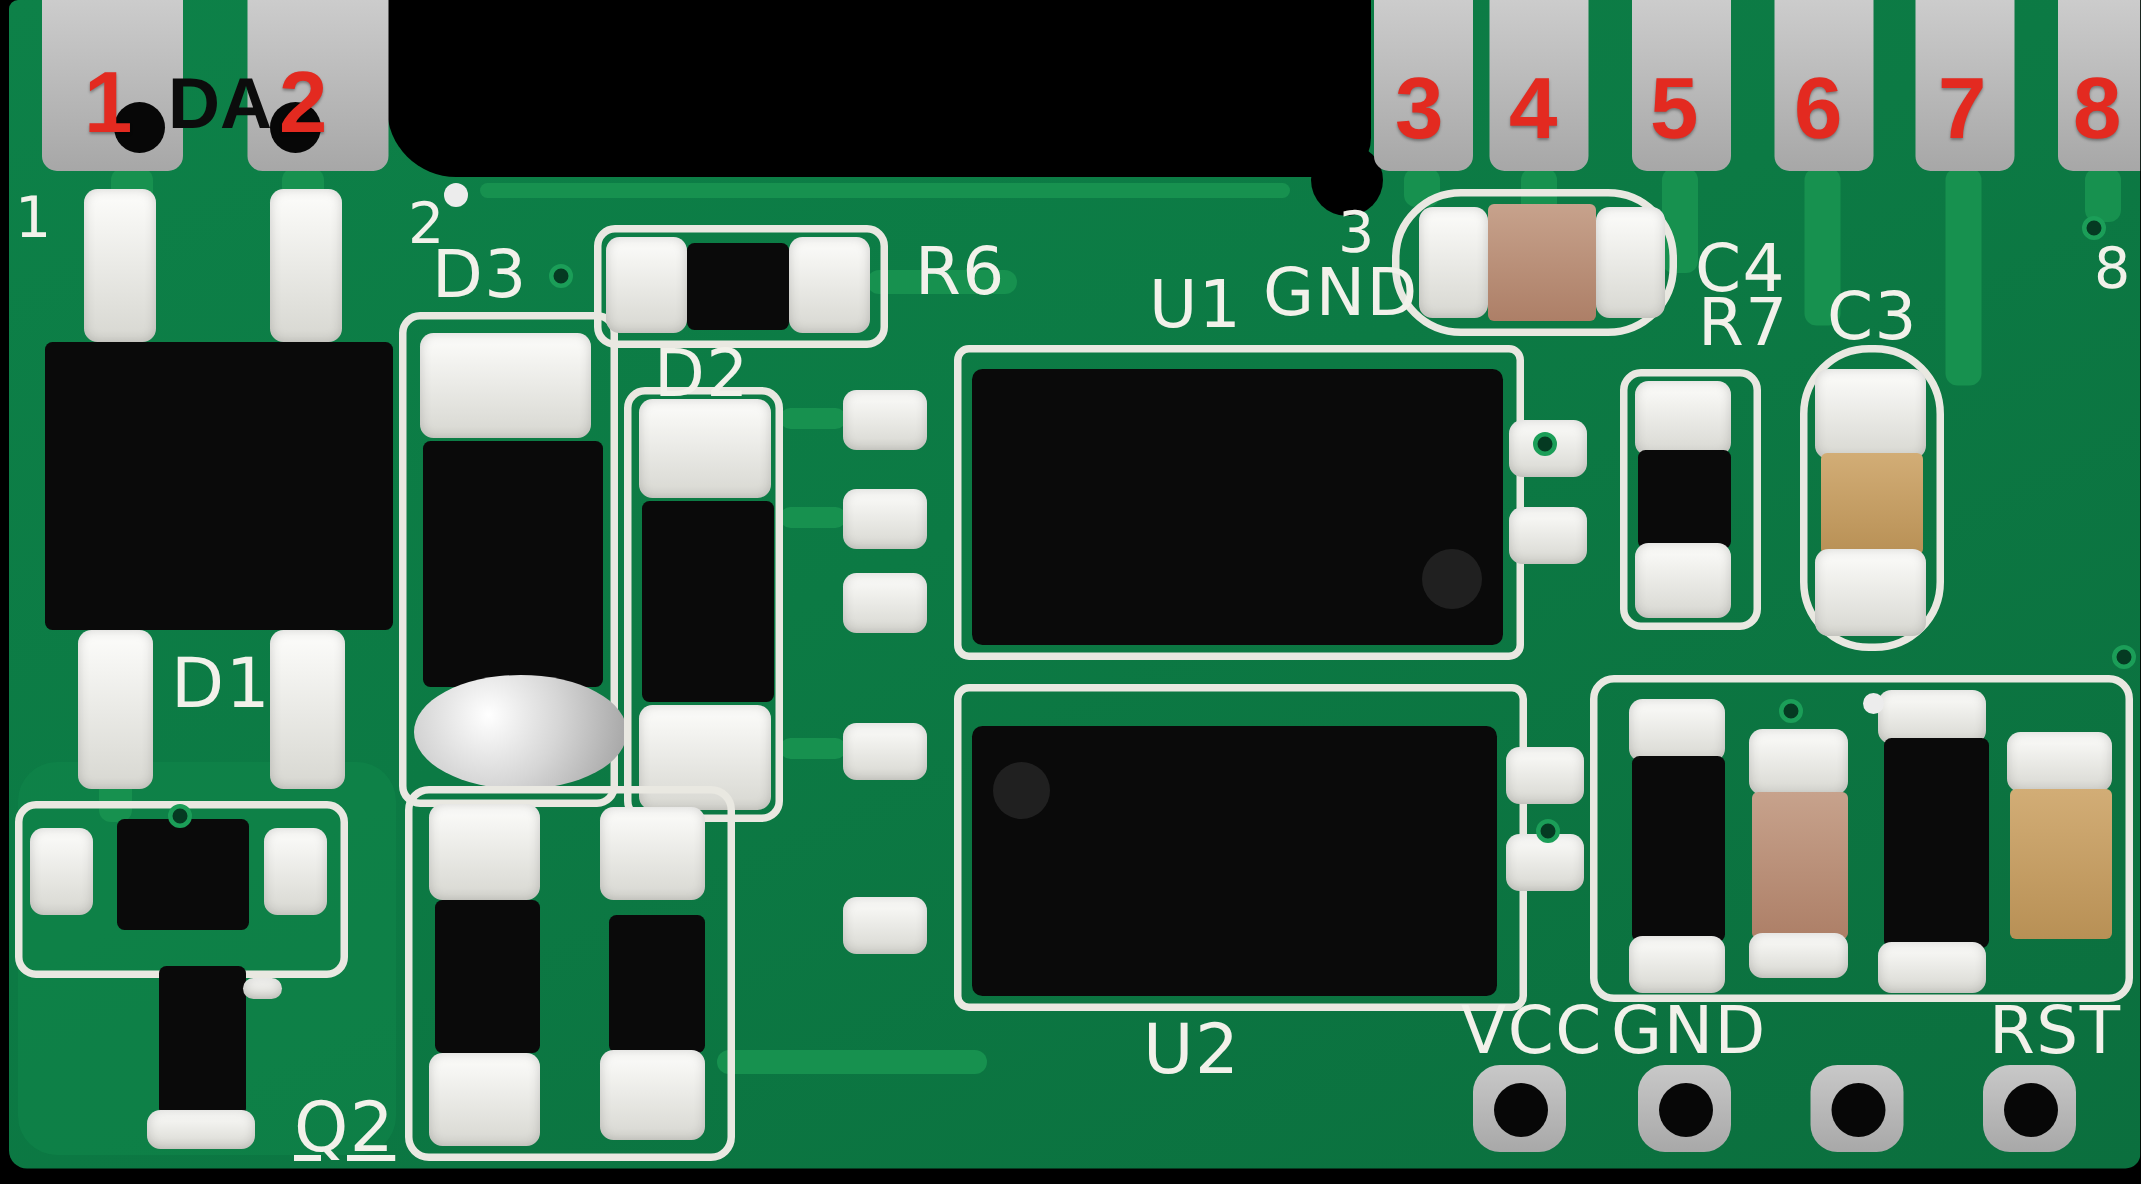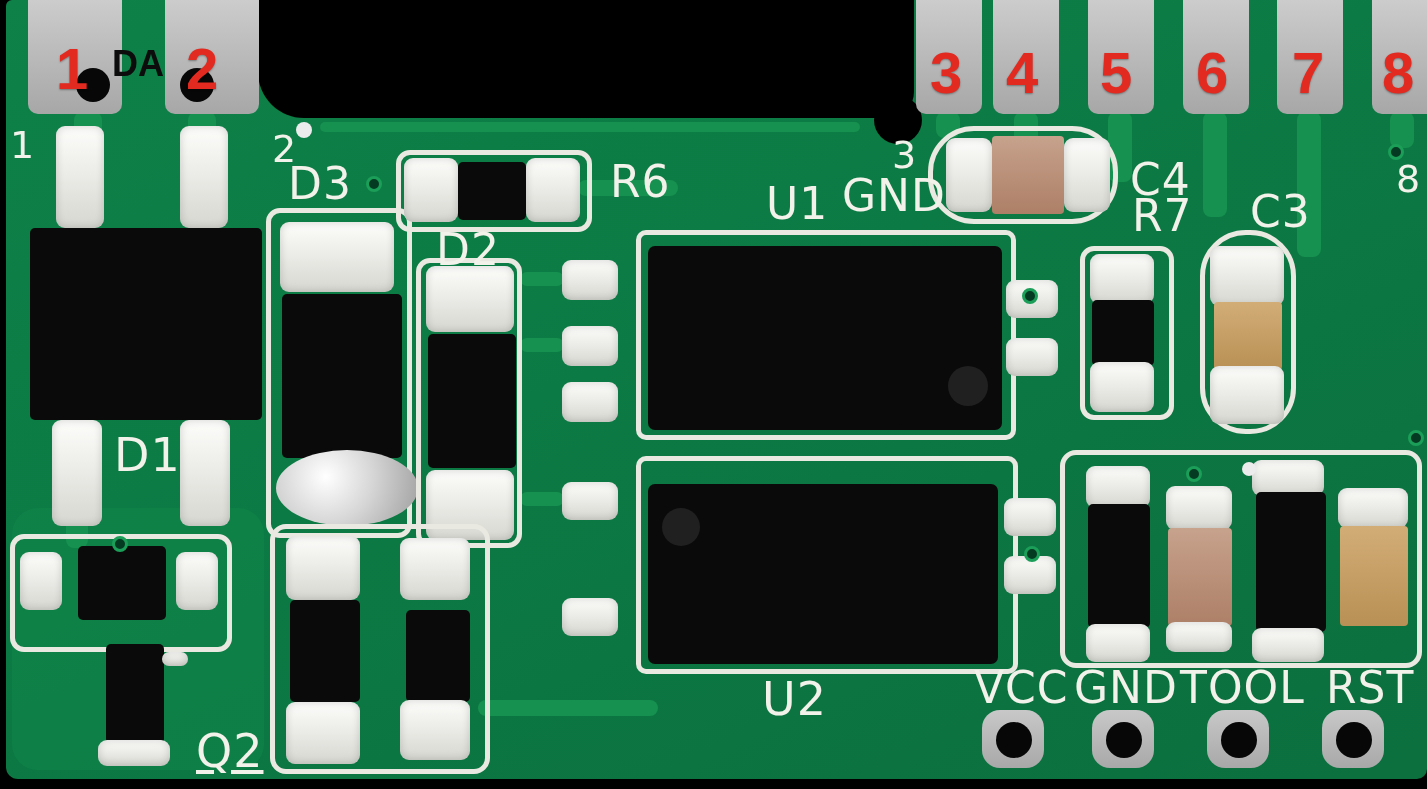--- a/index.html
+++ b/index.html
@@ -7,21 +7,21 @@
   .stage{ position:relative; width:1427px; height:789px; background:#000; overflow:hidden;
           font-family:"DejaVu Sans", sans-serif; }
   .abs{ position:absolute; }
   .board{ background:linear-gradient(155deg,#0d8148 0%,#0c7a44 45%,#0b6f3e 100%);
           border-radius:6px 0 10px 12px; }
   .notch{ background:#000; }
   .edge-pad{ top:0; height:114px; background:linear-gradient(180deg,#cccccc,#a7a7a7);
              border-radius:0 0 10px 10px; }
   .pinnum{ color:#e32a20; font-weight:bold; font-size:58px; line-height:1;
            font-family:"Liberation Sans", sans-serif; text-shadow:0 1px 2px rgba(0,0,0,.35); }
-  .da{ color:#0c0c0c; font-weight:bold; font-size:36px; line-height:1;
+  .da{ color:#0c0c0c; font-weight:bold; font-size:48px; line-height:1;
        font-family:"Liberation Sans", sans-serif; }
   .silk{ color:#f2f1ea; font-size:44px; line-height:1; letter-spacing:1px; }
   .silk.small{ font-size:38px; }
   .wpad{ background:linear-gradient(180deg,#fdfdfb,#d7d7d1); border-radius:9px;
          box-shadow:inset 0 0 8px rgba(0,0,0,.18); }
   .chip{ background:#0a0a0a; border-radius:5px; }
   .outline{ border:5px solid #e9e8e1; border-radius:14px; background:transparent; }
   .stadium{ border-radius:46px; }
   .tan{ background:linear-gradient(180deg,#c7a28c,#ad7f67); border-radius:4px; }
   .tany{ background:linear-gradient(180deg,#d2ad76,#b89055); border-radius:4px; }
@@ -178,29 +178,28 @@
   <div class="abs silk small" style="left:10px;top:126px;">1</div>
   <div class="abs silk small" style="left:272px;top:130px;">2</div>
   <div class="abs silk" style="left:288px;top:162px;">D3</div>
   <div class="abs silk" style="left:610px;top:160px;">R6</div>
   <div class="abs silk" style="left:436px;top:228px;">D2</div>
   <div class="abs silk" style="left:766px;top:182px;">U1</div>
   <div class="abs silk" style="left:842px;top:174px;">GND</div>
   <div class="abs silk small" style="left:892px;top:136px;">3</div>
   <div class="abs silk" style="left:1130px;top:158px;">C4</div>
   <div class="abs silk" style="left:1132px;top:194px;">R7</div>
-  <div class="abs silk" style="left:1218px;top:190px;margin-left:32px;">C3</div>
+  <div class="abs silk" style="left:1218px;top:190px;">C3</div>
   <div class="abs silk small" style="left:1396px;top:160px;">8</div>
   <div class="abs silk" style="left:114px;top:432px;font-size:46px;">D1</div>
   <div class="abs silk" style="left:762px;top:676px;font-size:46px;">U2</div>
   <div class="abs silk" style="left:196px;top:728px;font-size:46px;text-decoration:underline;">Q2</div>
 
   <div class="abs silk" style="left:974px;top:666px;">VCC</div>
   <div class="abs silk" style="left:1074px;top:666px;">GND</div>
-  <div class="abs silk" style="left:1180px;top:666px;">TOOL</div>
   <div class="abs silk" style="left:1326px;top:666px;">RST</div>
   <div class="abs tpad" style="left:982px;top:710px;width:62px;height:58px;"></div>
   <div class="abs tpad" style="left:1092px;top:710px;width:62px;height:58px;"></div>
   <div class="abs tpad" style="left:1207px;top:710px;width:62px;height:58px;"></div>
   <div class="abs tpad" style="left:1322px;top:710px;width:62px;height:58px;"></div>
   <div class="abs hole" style="left:996px;top:722px;width:36px;height:36px;"></div>
   <div class="abs hole" style="left:1106px;top:722px;width:36px;height:36px;"></div>
   <div class="abs hole" style="left:1221px;top:722px;width:36px;height:36px;"></div>
   <div class="abs hole" style="left:1336px;top:722px;width:36px;height:36px;"></div>
 

